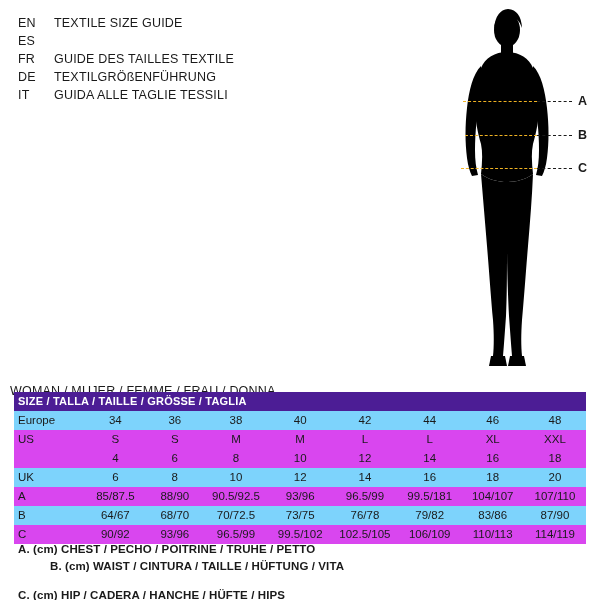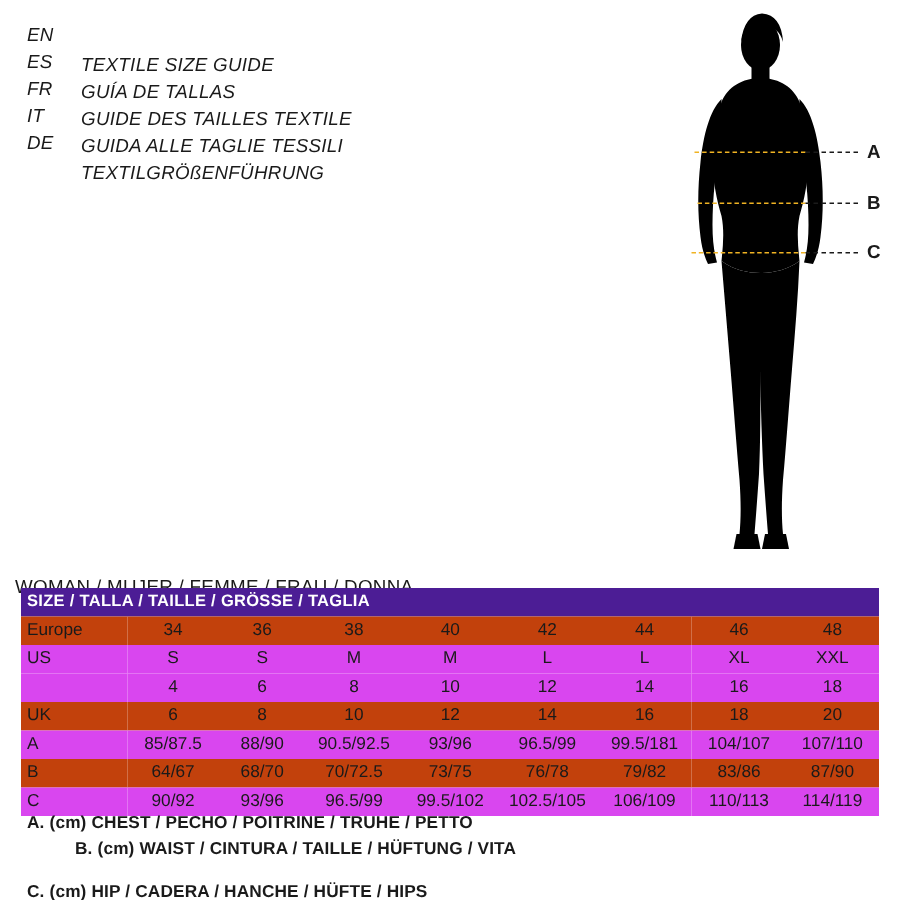--- a/index.html
+++ b/index.html
@@ -18,24 +18,23 @@
 
   
   .lang-block {
     position: absolute;
     top: 14px;
     left: 18px;
     width: 330px;
   }
   .lang-row {
     display: flex;
-    align-items: center;
+    align-items: flex-end;
     height: 18px;
     line-height: 18px;
-    font-style: italic;
   }
   .lang-code {
     width: 36px;
     font-size: 12.5px;
     letter-spacing: 0.2px;
     color: #1a1a1a;
   }
   .lang-text {
     font-size: 12.5px;
     letter-spacing: 0.2px;
@@ -91,21 +90,21 @@
     height: 15px;
     line-height: 15px;
   }
   .hdr-row td {
     background: #4c1d95;
     color: #ffffff;
     font-weight: bold;
     font-size: 11px;
     letter-spacing: 0.2px;
   }
-  .row-light td { background: #c2410c; }
+  .row-light td { background: #7dd3fc; }
   .row-white td { background: #d946ef; }
   .col-label { width: 78px; text-align: left; padding-left: 6px; }
   .cell { text-align: center; width: 62px; }
 
   .legend {
     position: absolute;
     left: 18px;
     font-size: 11.5px;
     letter-spacing: 0.1px;
     font-weight: bold;
@@ -117,33 +116,32 @@
 </head>
 <body>
 
 <div class="lang-block">
   <div class="lang-row">
     <span class="lang-code">EN</span>
     <span class="lang-text">TEXTILE SIZE GUIDE</span>
   </div>
   <div class="lang-row">
     <span class="lang-code">ES</span>
-    <span class="lang-text">GUÍA DE TALLAS</span>
   </div>
   <div class="lang-row">
     <span class="lang-code">FR</span>
     <span class="lang-text">GUIDE DES TAILLES TEXTILE</span>
   </div>
   <div class="lang-row">
+    <span class="lang-code">DE</span>
+    <span class="lang-text">TEXTILGRÖßENFÜHRUNG</span>
+  </div>
+  <div class="lang-row">
     <span class="lang-code">IT</span>
     <span class="lang-text">GUIDA ALLE TAGLIE TESSILI</span>
-  </div>
-  <div class="lang-row">
-    <span class="lang-code">DE</span>
-    <span class="lang-text">TEXTILGRÖßENFÜHRUNG</span>
   </div>
 </div>
 
 <div class="figure-wrap">
   <svg class="figure-svg" width="180" height="370" viewBox="0 0 180 370">
     <g fill="#000000">
 
       <ellipse cx="92" cy="22" rx="13" ry="17"></ellipse>
 
       <rect x="86" y="35" width="12" height="12"></rect>

